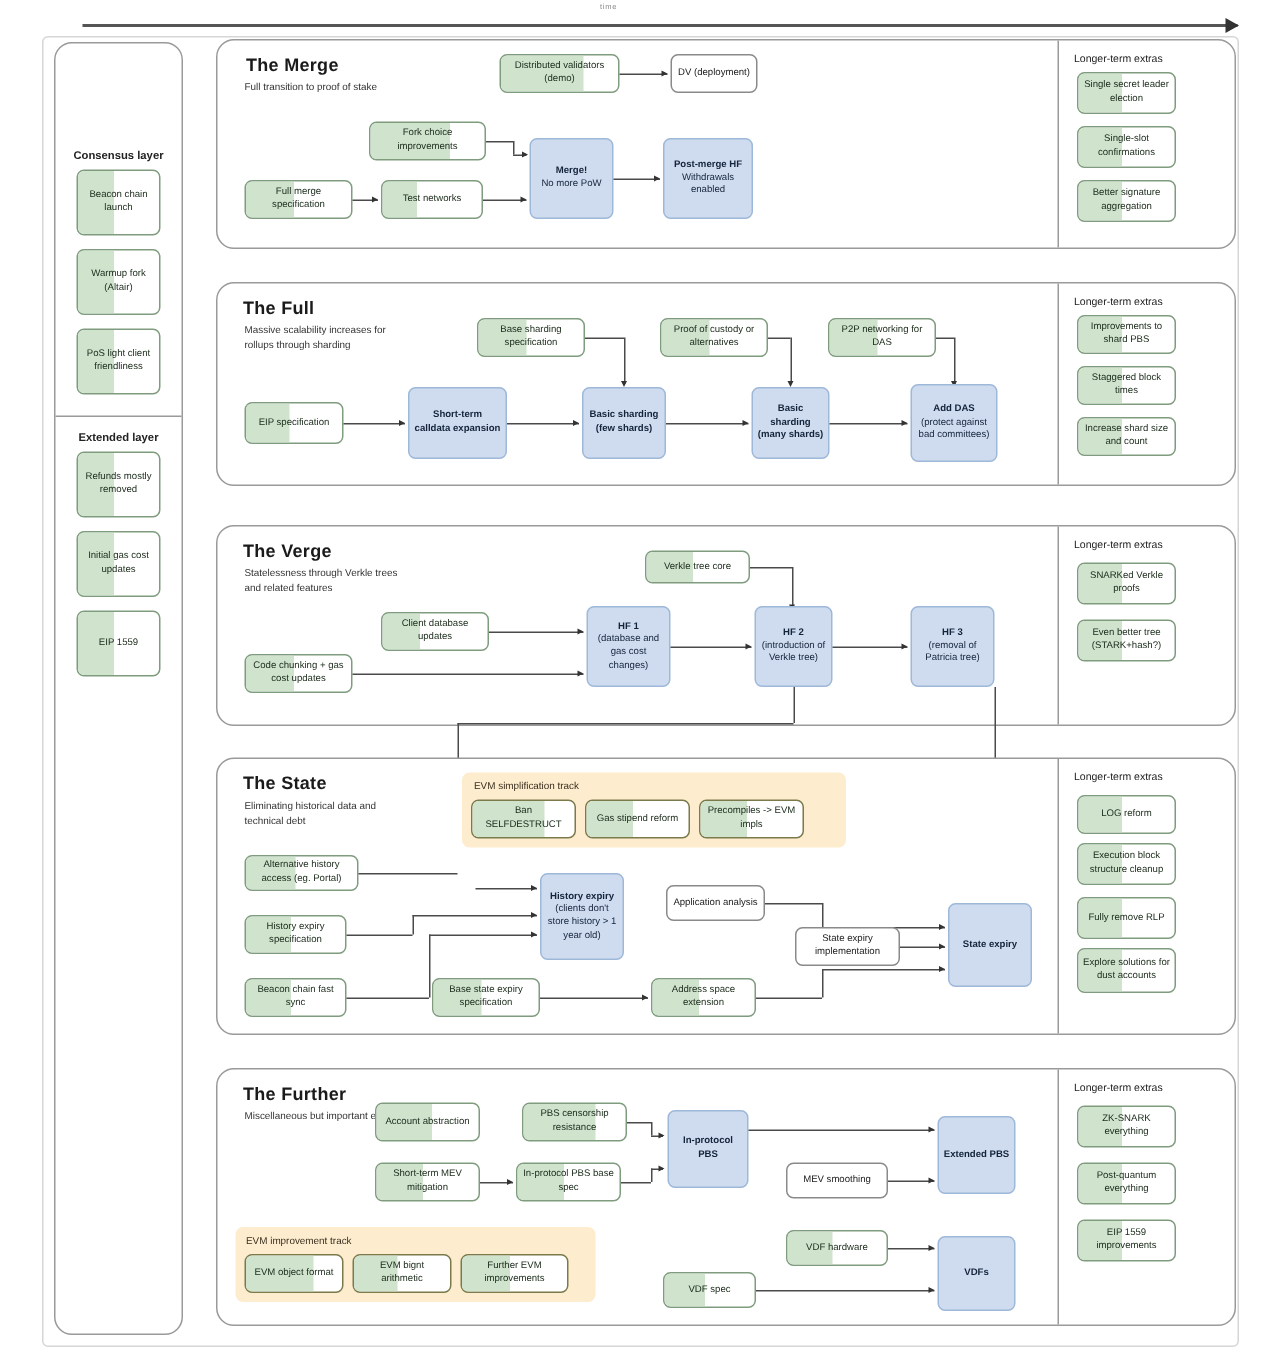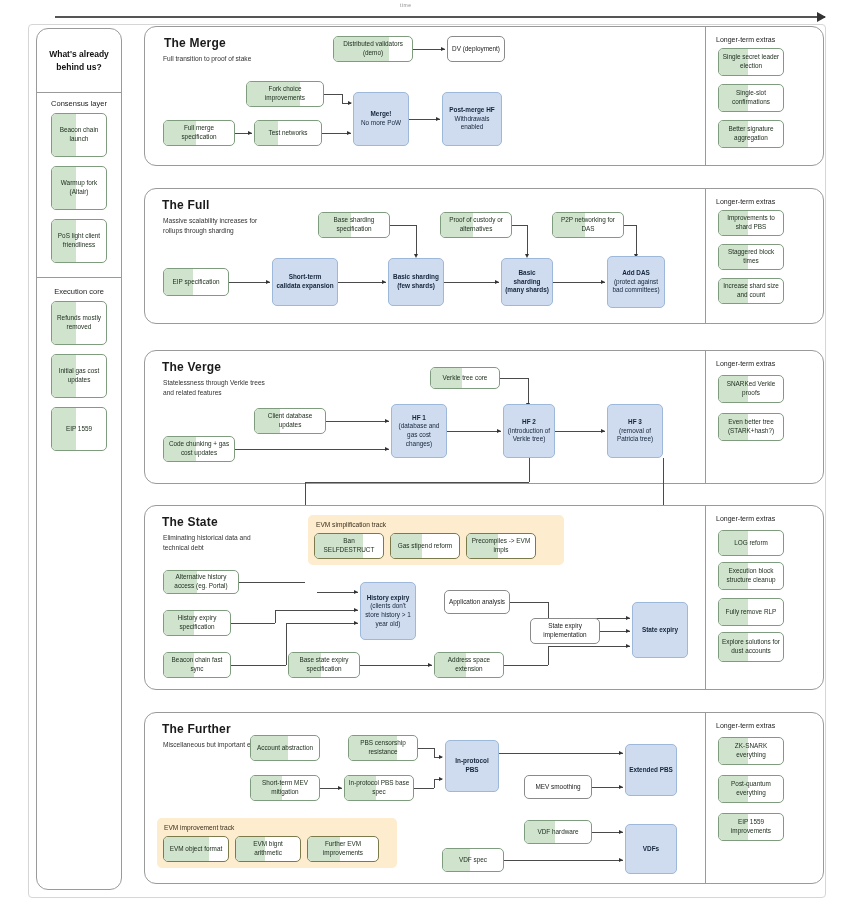--- a/index.html
+++ b/index.html
@@ -11,21 +11,21 @@
   .timeline:after{content:"";position:absolute;right:-1px;top:-4px;border-left:9px solid #333;border-top:5px solid transparent;border-bottom:5px solid transparent;}
   .timeline-label{position:absolute;left:400px;top:2px;font-size:5px;color:#8a8a8a;letter-spacing:.5px;}
 
   
   .outer-frame{position:absolute;left:28px;top:24px;width:796px;height:872px;border:1px solid #d6d6d6;border-radius:4px;}
 
   
   .sidebar{position:absolute;left:36px;top:28px;width:84px;height:860px;border:1px solid #9a9a9a;border-radius:12px;background:#fff;}
   .sb-head{position:absolute;left:0;top:0;width:84px;height:63px;display:flex;align-items:center;justify-content:center;
            border-bottom:1px solid #9a9a9a;text-align:center;font-size:8.5px;font-weight:bold;line-height:1.45;color:#111;}
-  .sb-sect-title{position:absolute;width:84px;text-align:center;font-size:7.5px;color:#222;}
+  .sb-sect-title{position:absolute;width:84px;text-align:center;font-size:7.5px;color:#222;font-weight:bold;}
   .sb-divider{position:absolute;left:0;width:84px;height:1px;background:#9a9a9a;}
 
   
   .node{position:absolute;box-sizing:border-box;display:flex;align-items:center;justify-content:center;
         text-align:center;border-radius:5px;font-size:6.4px;line-height:1.35;padding:2px 3px;overflow:hidden;}
   .node span{position:relative;z-index:2;display:block;}
 
   .green{border:1px solid #7f9c7f;background:#fff;color:#1b2b1b;}
   .green:before{content:"";position:absolute;left:0;top:0;bottom:0;width:55%;background:#cfe3cd;z-index:1;}
   .green.w70:before{width:70%;}
@@ -61,35 +61,34 @@
 <body>
 
 <div id="root">
 
   <div class="timeline"></div>
   <div class="timeline-label">time</div>
 
   <div class="outer-frame"></div>
 
   <div class="sidebar">
-    <div class="sb-head">What's already behind us?</div>
 
     <div class="sb-sect-title" style="top:70px;">Consensus layer</div>
     <div class="node green w45" style="left:14px;top:84px;width:56px;height:44px;">
         <span>Beacon chain launch</span>
       </div>
     <div class="node green w45" style="left:14px;top:137px;width:56px;height:44px;">
         <span>Warmup fork (Altair)</span>
       </div>
     <div class="node green w45" style="left:14px;top:190px;width:56px;height:44px;">
         <span>PoS light client friendliness</span>
       </div>
 
     <div class="sb-divider" style="top:248px;"></div>
-    <div class="sb-sect-title" style="top:258px;">Execution core</div>
+    <div class="sb-sect-title" style="top:258px;">Extended layer</div>
     <div class="node green w45" style="left:14px;top:272px;width:56px;height:44px;">
         <span>Refunds mostly removed</span>
       </div>
     <div class="node green w45" style="left:14px;top:325px;width:56px;height:44px;">
         <span>Initial gas cost updates</span>
       </div>
     <div class="node green w45" style="left:14px;top:378px;width:56px;height:44px;">
         <span>EIP 1559</span>
       </div>
   </div>

